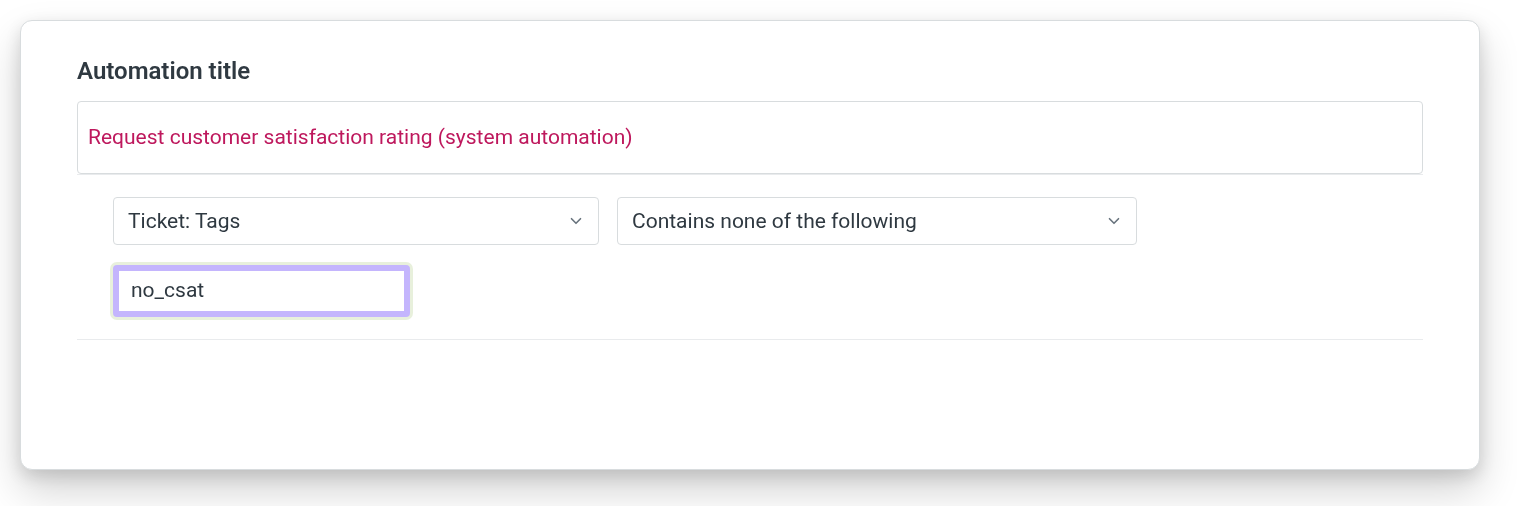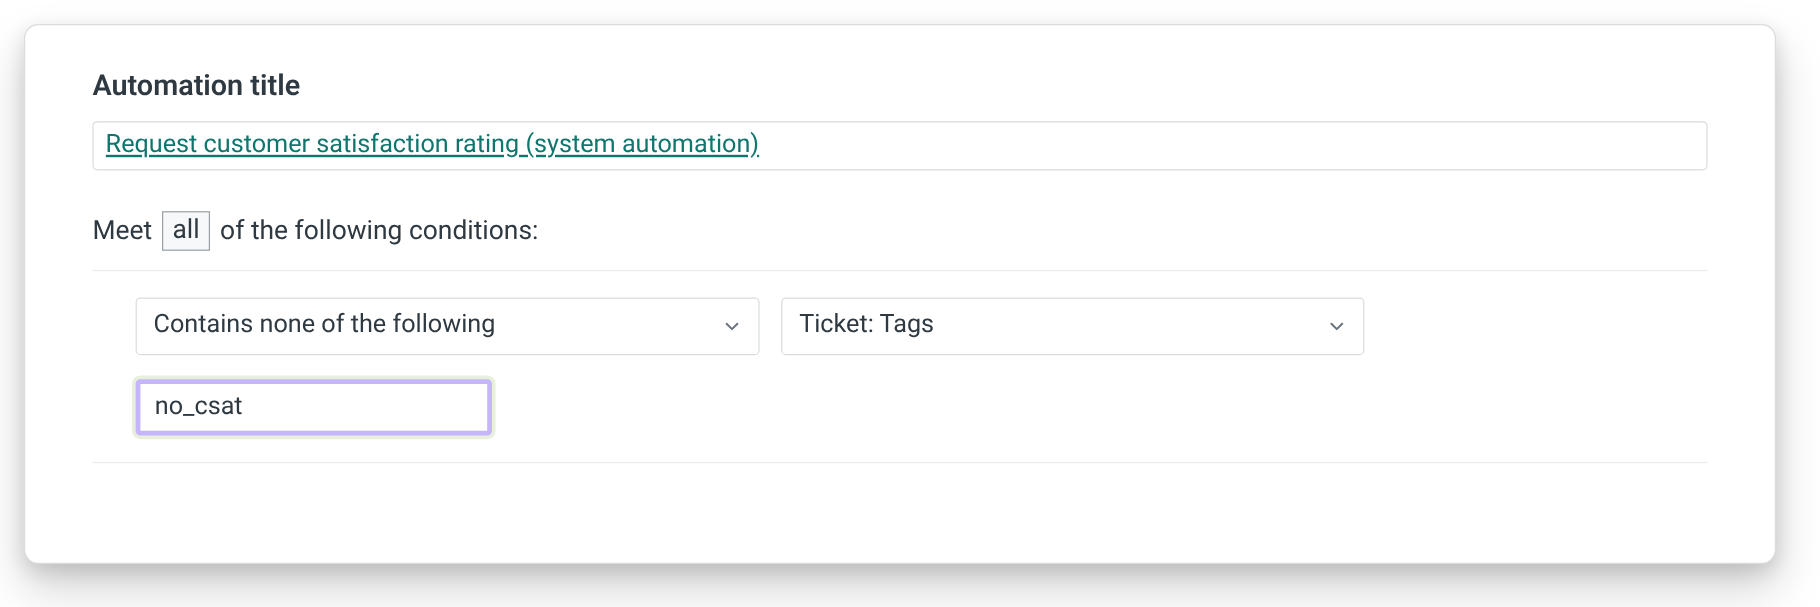--- a/index.html
+++ b/index.html
@@ -26,28 +26,27 @@
     }
     .heading {
       font-size: 24px;
       font-weight: 600;
       color: #2f3941;
       margin-bottom: 16px;
     }
     .title-input {
       width: 100%;
       font-size: 21px;
-      color: #0f766e;
-      padding: 6px 10px;
+      color: #be185d;
+      padding: 22px 10px;
       border: 1px solid #d8dcde;
       border-radius: 4px;
       background: #ffffff;
       font-family: inherit;
       line-height: 1.3;
-      text-decoration: underline;
     }
     .conditions-intro {
       margin-top: 34px;
       margin-bottom: 16px;
       font-size: 22px;
       color: #2f3941;
       display: flex;
       align-items: center;
       flex-wrap: wrap;
       gap: 4px;
@@ -102,21 +101,21 @@
       transform: translateY(-50%);
       pointer-events: none;
       color: #68737d;
     }
     .chevron svg {
       width: 18px;
       height: 18px;
       display: block;
     }
     .tag-input {
-      border: 4px solid #c4b5fd;
+      border: 6px solid #c4b5fd;
       border-radius: 4px;
       background: #ffffff;
       font-size: 21px;
       color: #2f3941;
       padding: 6px 12px;
       width: 297px;
       font-family: inherit;
       outline: none;
       box-shadow: 0 0 0 3px rgba(130, 170, 60, 0.18);
       line-height: 1.3;
@@ -124,45 +123,40 @@
   </style>
 </head>
 <body>
 
 <div class="card">
 
   <h2 class="heading">Automation title</h2>
 
   <input type="text" class="title-input" value="Request customer satisfaction rating (system automation)" style="">
 
-  <div class="conditions-intro">
-    <span>Meet</span>
-    <span class="quantifier-box">all</span>
-    <span>of the following conditions:</span>
-  </div>
 
   <hr class="divider">
 
   <div class="condition-row">
     <div class="selects-row">
 
       <div class="select-wrap">
-        <div class="select-field select-field-2">
-          <span>Contains none of the following</span>
+        <div class="select-field select-field-1">
+          <span>Ticket: Tags</span>
         </div>
         <span class="chevron">
           <svg viewBox="0 0 24 24" fill="none" stroke="currentColor" stroke-width="2.2" stroke-linecap="round" stroke-linejoin="round">
             <polyline points="6 9 12 15 18 9"></polyline>
           </svg>
         </span>
       </div>
 
       <div class="select-wrap">
-        <div class="select-field select-field-1">
-          <span>Ticket: Tags</span>
+        <div class="select-field select-field-2">
+          <span>Contains none of the following</span>
         </div>
         <span class="chevron">
           <svg viewBox="0 0 24 24" fill="none" stroke="currentColor" stroke-width="2.2" stroke-linecap="round" stroke-linejoin="round">
             <polyline points="6 9 12 15 18 9"></polyline>
           </svg>
         </span>
       </div>
 
     </div>
 

